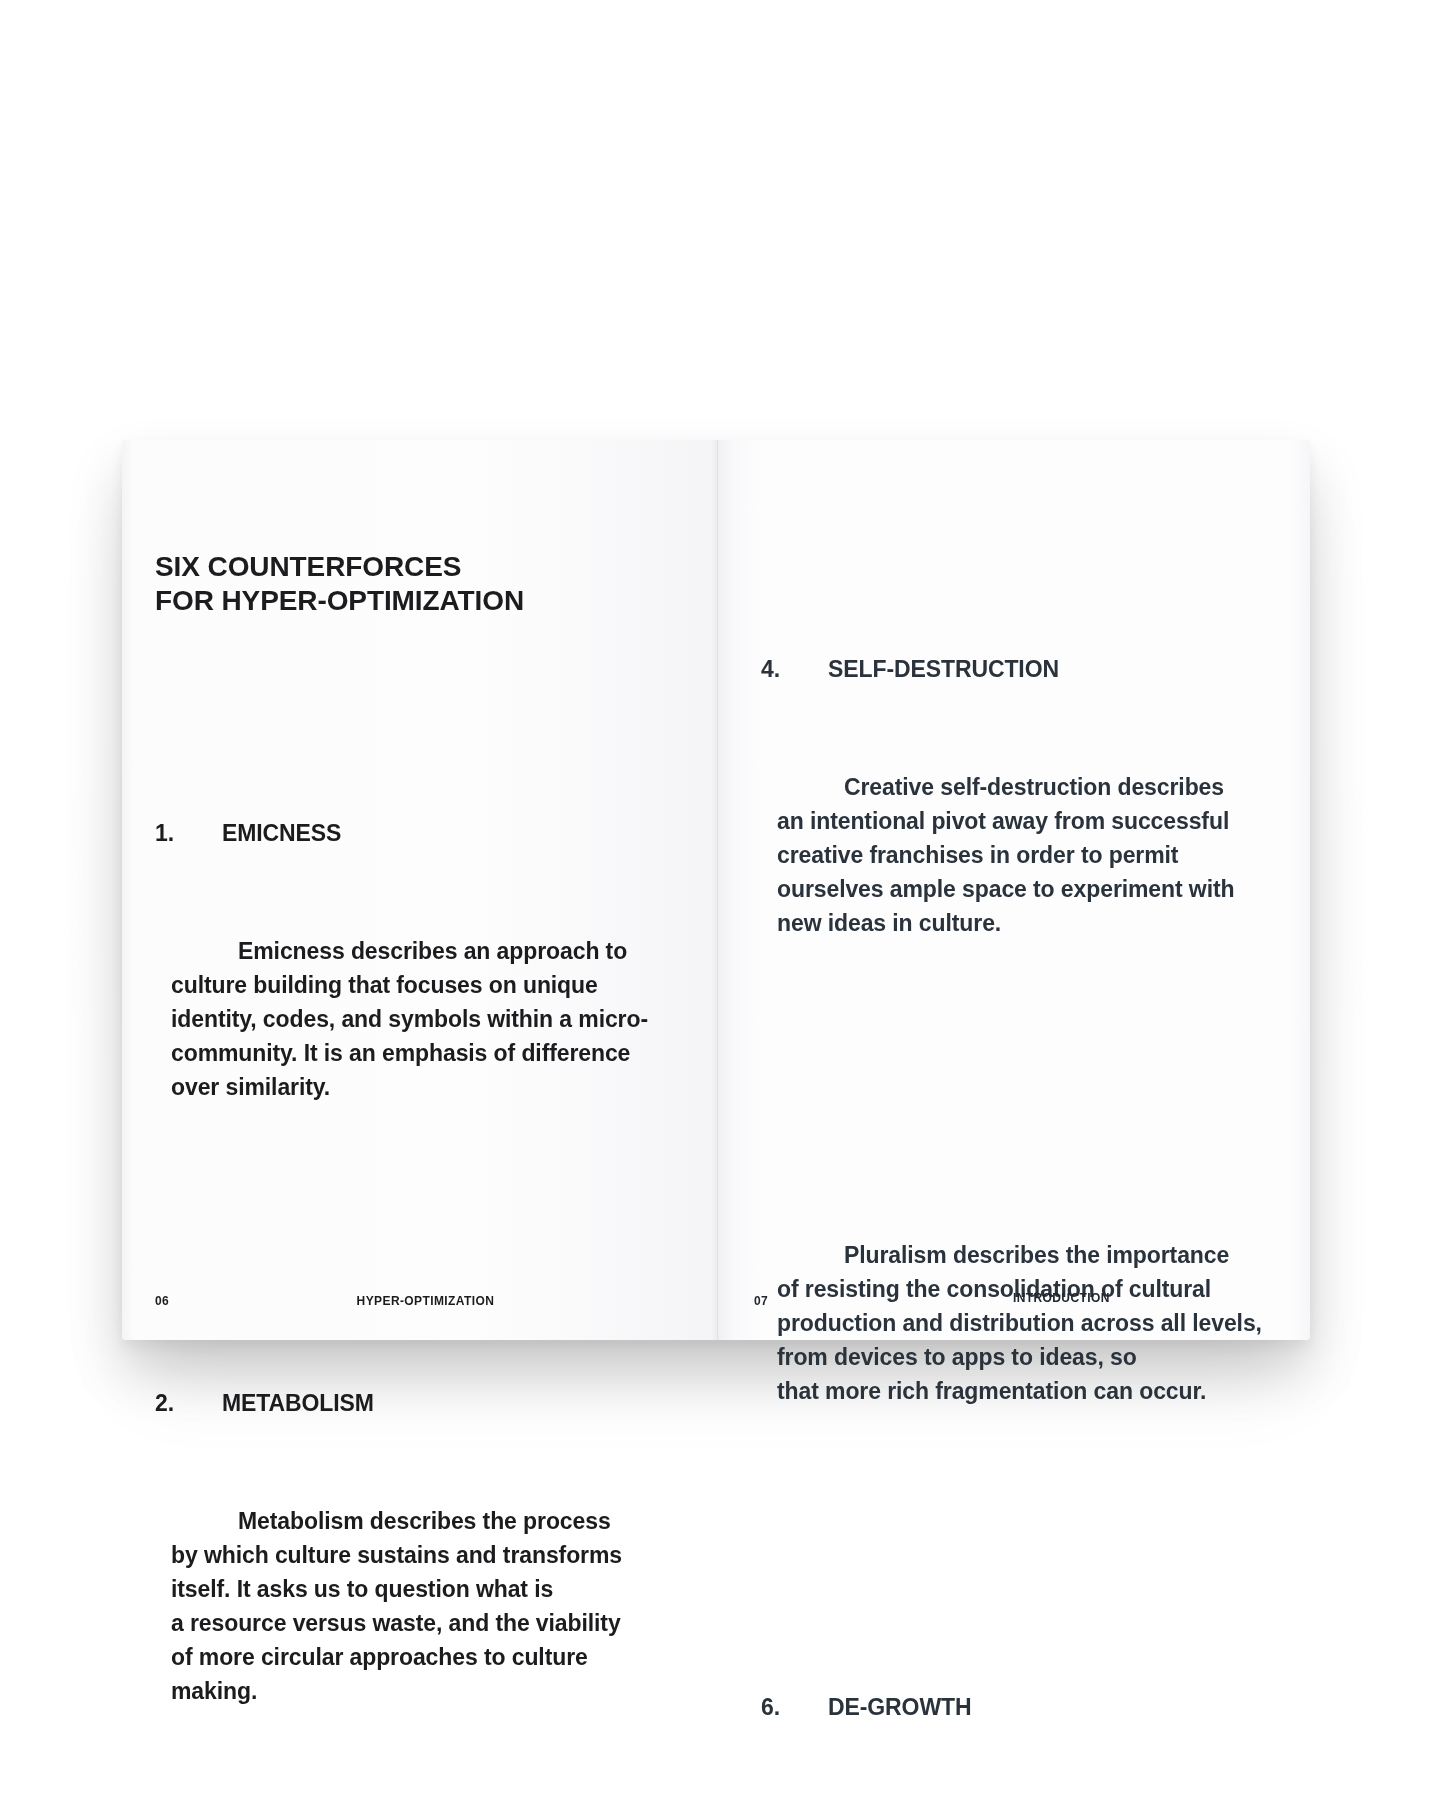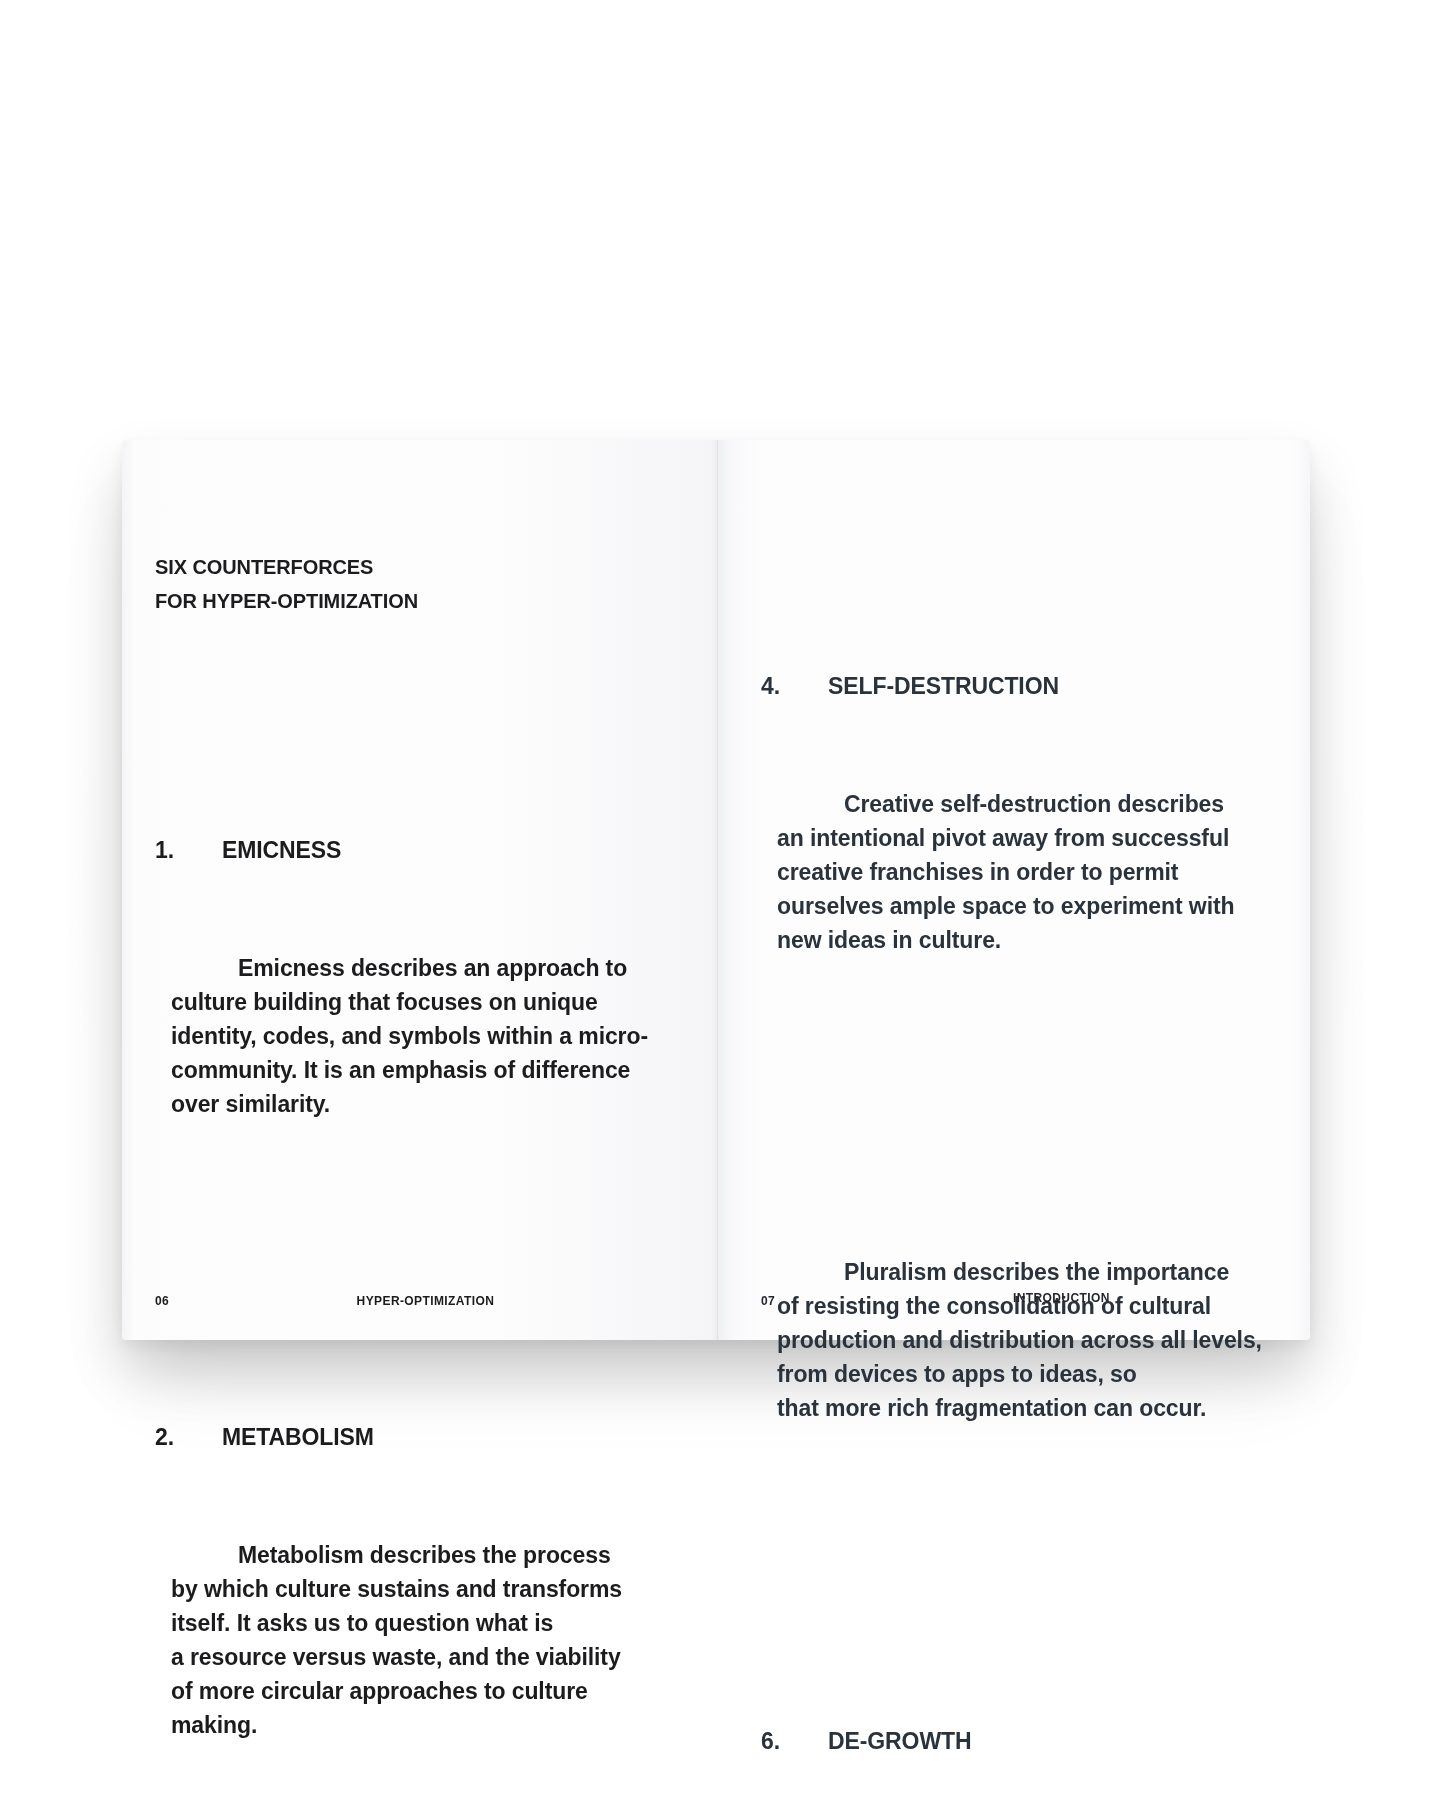--- a/index.html
+++ b/index.html
@@ -34,34 +34,34 @@
     border-left:1px solid #e2e2e6;
     background:linear-gradient(90deg,#eff0f2 0px,#f9f9fb 16px,#fdfdfe 45px,#fdfdfe 97%,#f6f6f8 100%);
   }
   .content{
     position:absolute;top:42px;
     font-size:23px;line-height:34px;font-weight:700;letter-spacing:-0.1px;
     white-space:pre;
   }
   .page.left .content{left:33px;width:545px;color:#1c1c1e;}
   .page.right .content{left:43px;width:535px;color:#2a323c;}
-  .page-title{white-space:pre-line;font-size:20px;margin:0 0 28px 0;}
+  .page-title{white-space:pre-line;font-size:28px;margin:0 0 28px 0;}
   .item{margin:0 0 28px 0;}
-  .item-head{display:block;margin-top:17px;}
+  .item-head{display:block;}
   .item-num{display:inline-block;width:67px;}
   .item-body{display:block;text-indent:67px;white-space:pre;margin:16px;}
   .footer{
     position:absolute;left:0;right:0;bottom:28px;height:18px;
     font-size:12px;font-weight:700;letter-spacing:0.4px;
   }
   .page.left .footer{color:#1c1c1e;}
   .page.right .footer{color:#23272c;}
   .footer .page-num{position:absolute;top:0;}
   .page.left .footer .page-num{left:33px;}
-  .page.right .footer .page-num{left:43px;text-align:right;}
+  .page.right .footer .page-num{left:36px;text-align:right;}
   .footer .section{position:absolute;top:0;transform:translateX(-50%);}
   .page.left .footer .section{left:51%;}
   .page.right .footer .section{left:58%;top:-3px;}
 </style>
 </head>
 <body>
 
 <div class="scene">
   <div class="book">
 

